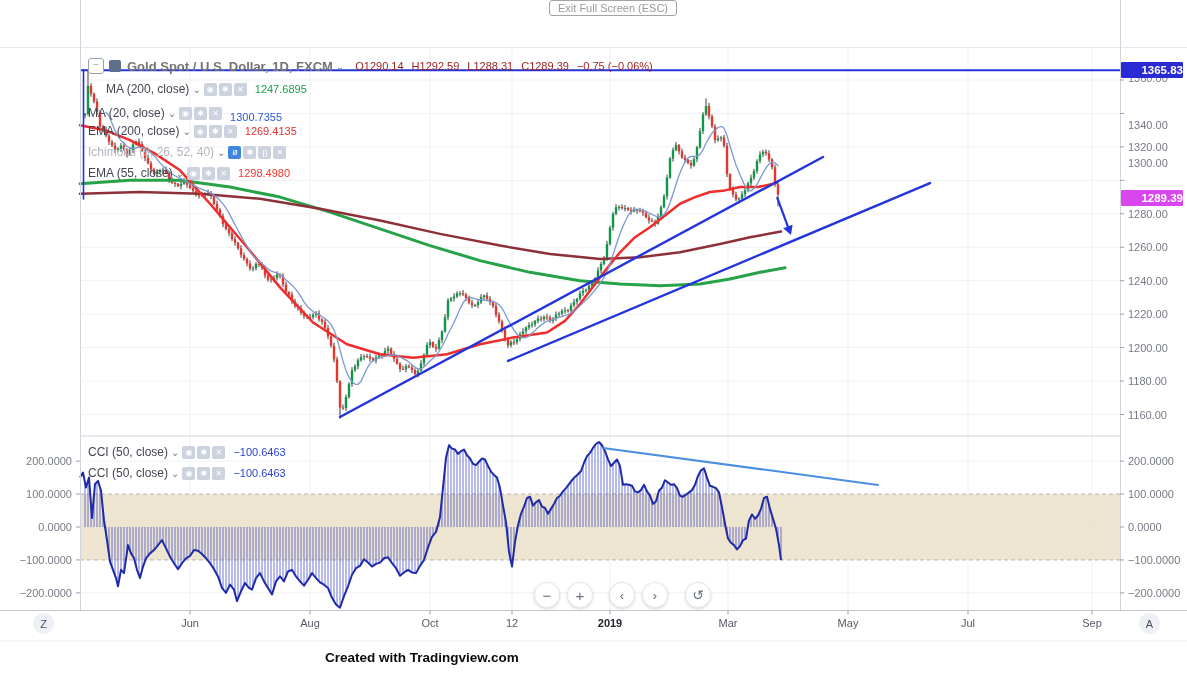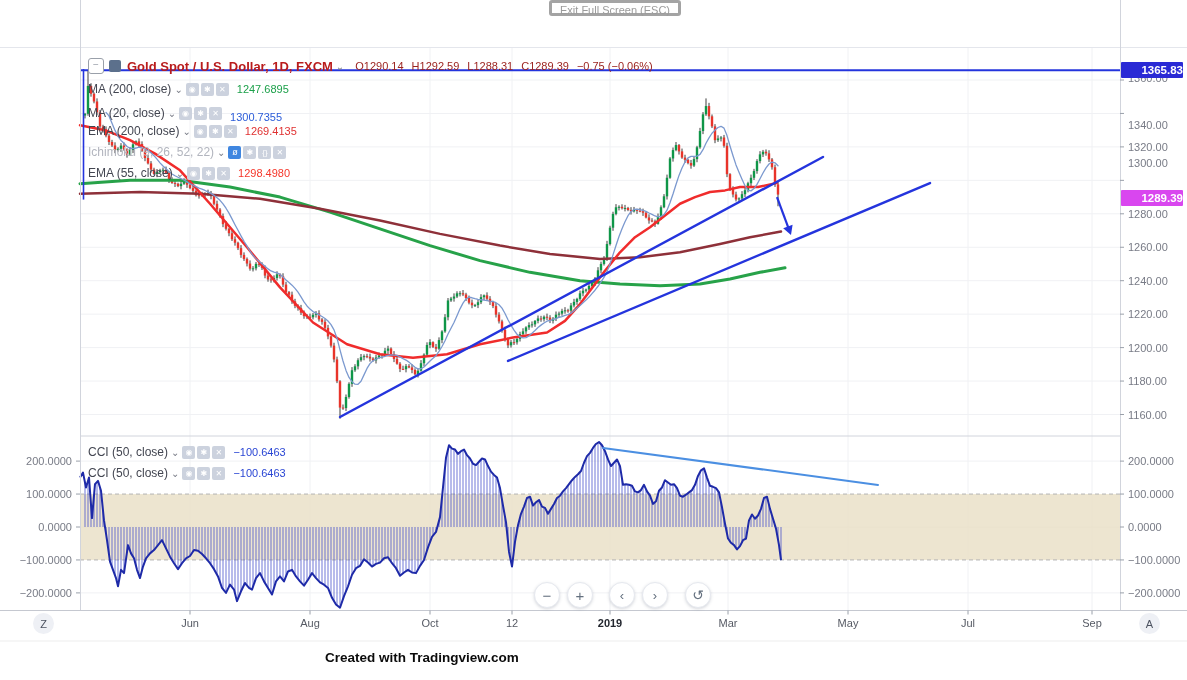--- a/index.html
+++ b/index.html
@@ -17,37 +17,37 @@
   .caret{color:#787b86;font-size:10px;margin:0 3px 0 3px;cursor:pointer;}
   .icon-btn{width:13px;height:13px;border-radius:2px;background:#ccd2de;color:#fff;
             font-size:8px;line-height:13px;text-align:center;display:inline-block;
             margin-right:2px;cursor:pointer;}
   .icon-btn.blue{background:#3f86e0;font-size:9px;}
   .val{font-size:11px;margin-left:6px;}
   .title-row{position:absolute;left:88px;top:58px;display:flex;align-items:center;font-size:13px;}
   .burger{width:14px;height:14px;border:1px solid #9aa0aa;border-radius:3px;color:#9aa0aa;
           font-size:10px;line-height:12px;text-align:center;background:#fff;cursor:pointer;}
   .flag{width:12px;height:12px;background:#5c708c;border-radius:2px;margin-left:5px;}
-  #symbol-title{font-weight:700;color:#b91c1c;margin-left:6px;cursor:pointer;}
+  #symbol-title{font-weight:700;color:#737373;margin-left:6px;cursor:pointer;}
   .ohlc{color:#9c2420;font-size:11px;margin-left:8px;}
   .badge{position:absolute;left:1121px;width:62px;height:16px;color:#fff;font-size:11.5px;
          font-weight:700;text-align:right;line-height:16px;border-radius:1px;}
   .circle-btn{position:absolute;width:26px;height:26px;border-radius:50%;background:#fff;
               border:1px solid #e6e9ef;box-shadow:0 1px 3px rgba(90,100,120,.25);color:#64707f;
               font-size:15px;line-height:23px;text-align:center;cursor:pointer;padding:0;
               font-family:"Liberation Sans",sans-serif;}
   #nav-minus{left:534px;top:582px;} #nav-plus{left:567px;top:582px;}
   #nav-left{left:609px;top:582px;font-size:13px;} #nav-right{left:642px;top:582px;font-size:13px;}
   #nav-reset{left:685px;top:582px;font-size:14px;}
   .corner-btn{position:absolute;width:21px;height:21px;border-radius:50%;background:#eef0f5;
               color:#4c5260;font-size:11px;line-height:21px;text-align:center;border:none;
               cursor:pointer;font-family:"Liberation Sans",sans-serif;}
   #corner-z{left:33px;top:613px;} #corner-a{left:1139px;top:613px;}
   #exit-btn{position:absolute;left:549px;top:0;height:16px;padding:0 8px;font-size:11px;
-            color:#9a9a9a;background:#fefefe;border:3px solid #a3a3a3;border-radius:3px;
+            color:#9a9a9a;background:#fefefe;border:1px solid #a3a3a3;border-radius:3px;
             cursor:pointer;font-family:"Liberation Sans",sans-serif;line-height:14px;}
   #footer-credit{position:absolute;left:325px;top:650px;font-size:13.5px;font-weight:700;color:#0b0b0b;}
 </style>
 </head>
 <body>
 
 <div id="app">
 
   <svg id="chart-svg" width="1187" height="680">
       <g>
@@ -843,21 +843,21 @@
     <span id="symbol-title">Gold Spot / U.S. Dollar, 1D, FXCM</span>
     <span class="caret">⌄</span>
     <span class="ohlc">O1290.14</span>
     <span class="ohlc">H1292.59</span>
     <span class="ohlc">L1288.31</span>
     <span class="ohlc">C1289.39</span>
     <span class="ohlc">−0.75 (−0.06%)</span>
   </div>
 
   <div id="legend-main">
-      <div class="legend-row" style="left: 88px; top: 82px;">
+      <div class="legend-row" style="left: 88px; top: 82px; padding-left: 18px;">
         <span class="lbl">MA (200, close)</span>
         <span class="caret">⌄</span>
         <span class="icon-btn">◉</span>
         <span class="icon-btn">✱</span>
         <span class="icon-btn">✕</span>
         <span class="val" style="color: rgb(28, 160, 74);">1247.6895</span>
       </div>
       <div class="legend-row" style="left: 88px; top: 103px;">
         <span class="lbl">MA (20, close)</span>
         <span class="caret">⌄</span>
@@ -868,21 +868,21 @@
       </div>
       <div class="legend-row" style="left: 88px; top: 124px;">
         <span class="lbl">EMA (200, close)</span>
         <span class="caret">⌄</span>
         <span class="icon-btn">◉</span>
         <span class="icon-btn">✱</span>
         <span class="icon-btn">✕</span>
         <span class="val" style="color: rgb(224, 49, 49);">1269.4135</span>
       </div>
       <div class="legend-row" style="left: 88px; top: 145px;">
-        <span class="lbl muted">Ichimoku (9, 26, 52, 22)</span>
+        <span class="lbl muted">Ichimoku (9, 26, 52, 40)</span>
         <span class="caret">⌄</span>
         <span class="icon-btn blue">ø</span>
         <span class="icon-btn">✱</span>
         <span class="icon-btn">{}</span>
         <span class="icon-btn">✕</span>
       </div>
       <div class="legend-row" style="left: 88px; top: 166px;">
         <span class="lbl">EMA (55, close)</span>
         <span class="caret">⌄</span>
         <span class="icon-btn">◉</span>

